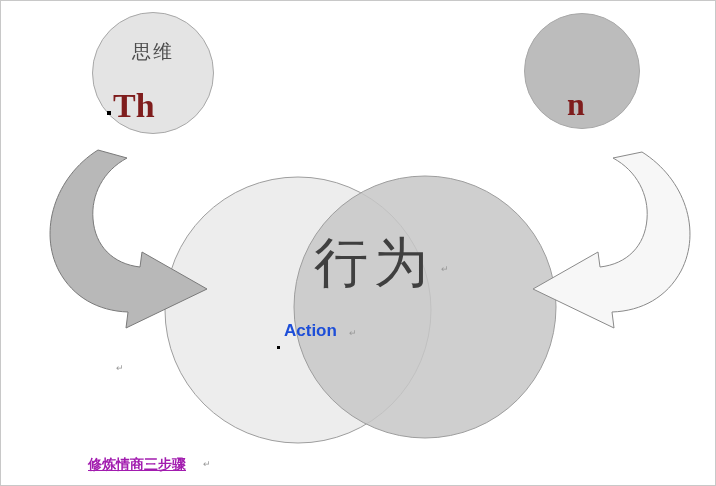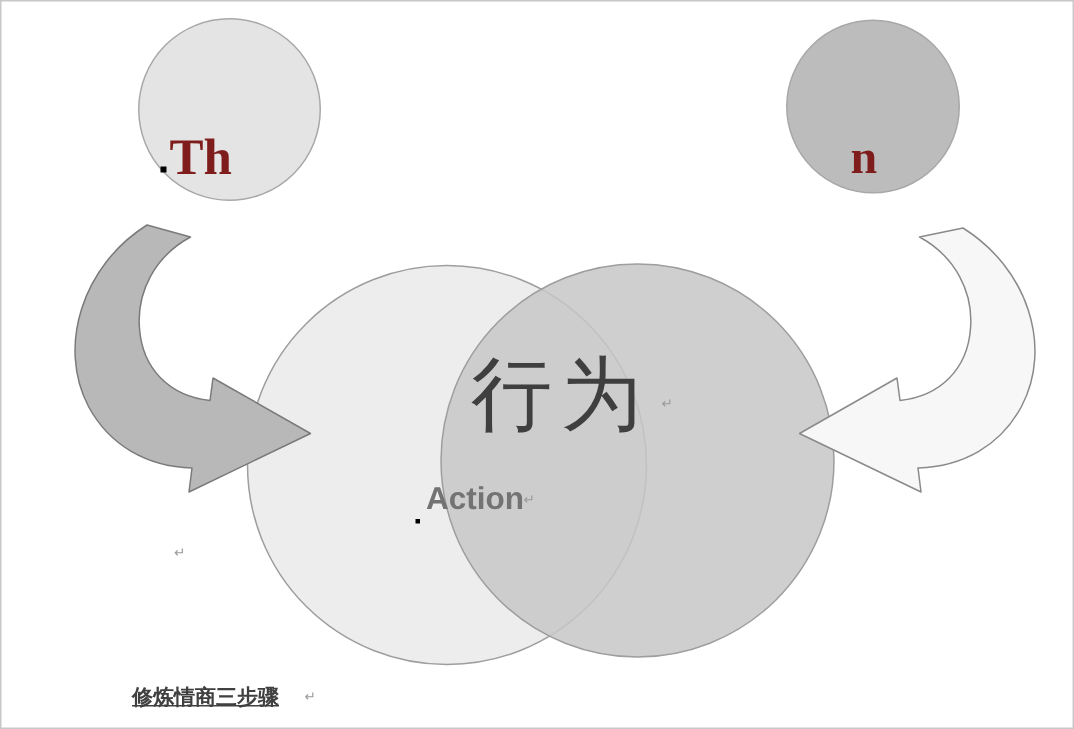--- a/index.html
+++ b/index.html
@@ -44,27 +44,27 @@
   }
 
   
   .behavior-label{
     position:absolute;left:300px;top:226px;width:146px;
     text-align:center;font-size:54px;color:#3f3f3f;
     letter-spacing:6px;white-space:nowrap;
   }
   .action-label{
     position:absolute;left:283px;top:320px;
-    font-size:21px;font-weight:bold;color:#737373;
+    font-size:17px;font-weight:bold;color:#1d4ed8;
   }
 
   
   .footer-link{
     position:absolute;left:87px;top:455px;
-    font-size:14px;font-weight:bold;color:#404040;
+    font-size:14px;font-weight:bold;color:#a21caf;
     text-decoration:underline;cursor:pointer;
   }
 
   
   .bullet-dot{position:absolute;background:#000;}
   .dot-th{left:106px;top:110px;width:4px;height:4px;}
   .dot-action{left:276px;top:345px;width:3px;height:3px;}
   .pmark{
     position:absolute;font-size:9px;color:#999999;line-height:9px;
   }
@@ -101,20 +101,21 @@
              L 613 327
              L 532 288
              L 597 251
              L 599 266
              C 626 263, 644 245, 646 218
              C 648 194, 636 170, 612 157
              Z" fill="#f7f7f7" stroke="#8a8a8a" stroke-width="1" stroke-linejoin="round"></path>
   </svg>
 
   <div class="mini-circle thinking">
+    <div class="mini-label">思维</div>
     <div class="partial-word">Th</div>
   </div>
   <div class="bullet-dot dot-th"></div>
 
   <div class="mini-circle emotion">
     <div class="partial-word">n</div>
   </div>
 
   <div class="behavior-label">行为</div>
   <div class="pmark after-behavior">↵</div>

